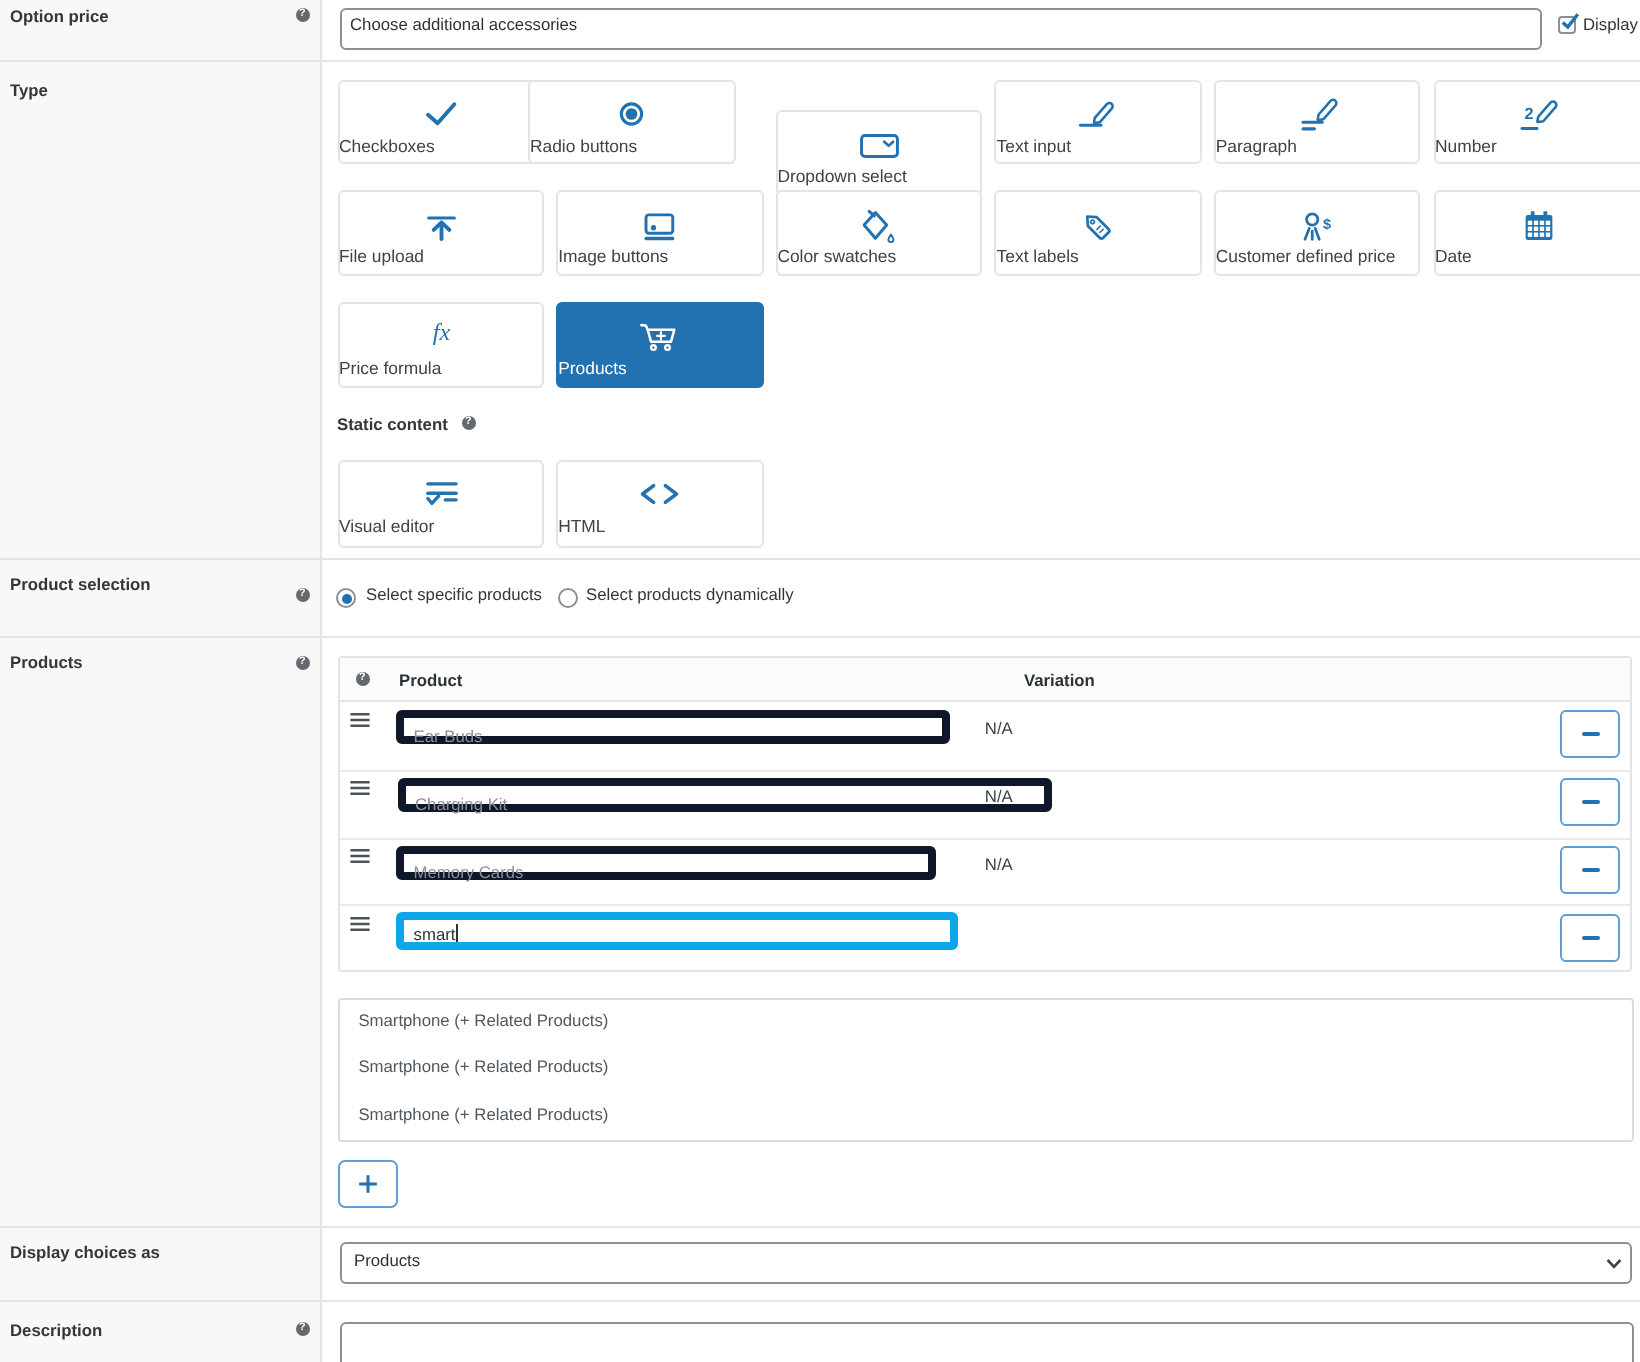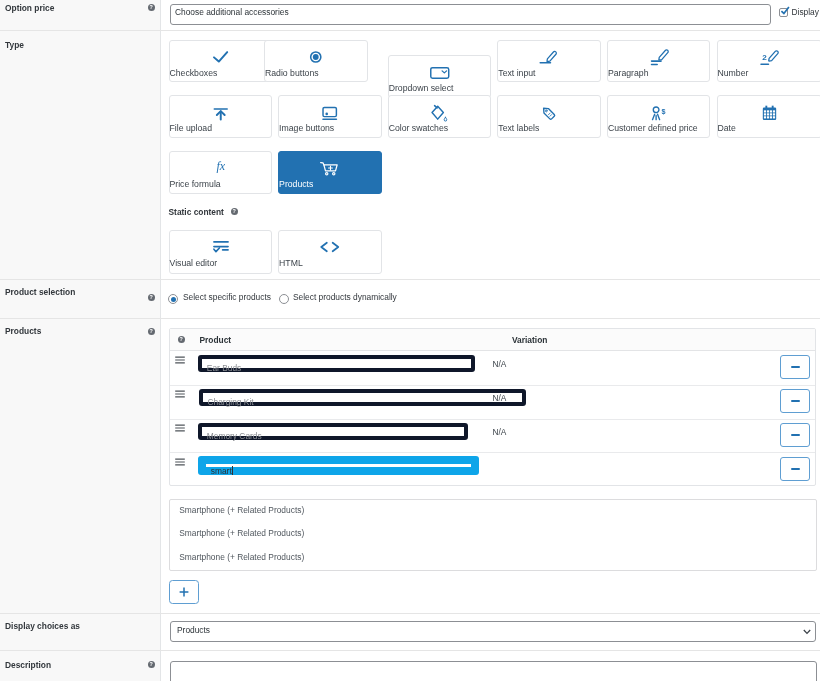--- a/index.html
+++ b/index.html
@@ -210,21 +210,21 @@
     <path d="M0.2,1.1 h9.6 M0.2,4 h9.6 M0.2,6.9 h9.6" stroke="#4f545a" stroke-width="1.2"></path>
   </svg>
 <div class="rowinp" style="left:198.3px;top:422.8px;width:270px;height:17px;">Memory Cards</div>
 <div class="txt" style="left:492.4px;top:427.8px;color:#3c434a;">N/A</div>
 <div class="mbtn" style="left:780.3px;top:423.0px;"></div>
 <div style="left:790.6px;top:434.1px;width:9.6px;height:1.9px;background:#2271b1;border-radius:1px;"></div>
 <div style="left:170.4px;top:452.4px;width:645.1px;height:1px;background:#e9eaec;"></div>
 <svg style="position:absolute;left:175px;top:458.09999999999997px;width:10px;height:8px;" viewBox="0 0 10 8">
     <path d="M0.2,1.1 h9.6 M0.2,4 h9.6 M0.2,6.9 h9.6" stroke="#4f545a" stroke-width="1.2"></path>
   </svg>
-<div class="rowinp" style="left:198.3px;top:455.59999999999997px;width:280.3px;height:19px;border:8px solid #0ea5e9;color:#2c3338;line-height:15px;">smart<span style="position:relative;display:inline-block;width:1px;height:9px;background:#2c3338;vertical-align:-1.5px;"></span></div>
+<div class="rowinp" style="left:198.3px;top:455.59999999999997px;width:280.3px;height:19px;border:4px solid #0ea5e9;color:#2c3338;line-height:15px;">smart<span style="position:relative;display:inline-block;width:1px;height:9px;background:#2c3338;vertical-align:-1.5px;"></span></div>
 <div class="mbtn" style="left:780.3px;top:456.9px;"></div>
 <div style="left:790.6px;top:468.0px;width:9.6px;height:1.9px;background:#2271b1;border-radius:1px;"></div>
 <div style="left:169px;top:499px;width:647.5px;height:71.5px;border:1px solid #dcdcde;border-radius:2px;background:#fff;"></div>
 <div class="txt" style="left:179.2px;top:505.6px;color:#50575e;">Smartphone (+ Related Products)</div>
 <div class="txt" style="left:179.2px;top:529.4px;color:#50575e;">Smartphone (+ Related Products)</div>
 <div class="txt" style="left:179.2px;top:553.3px;color:#50575e;">Smartphone (+ Related Products)</div>
 <div class="mbtn" style="left:168.5px;top:580px;width:30.5px;border-radius:3.5px;"></div>
 <svg style="position:absolute;left:178.7px;top:587px;width:10px;height:10px;" viewBox="0 0 10 10">
     <path d="M5,0.6 V9.4 M0.6,5 H9.4" stroke="#2271b1" stroke-width="1.5"></path>
   </svg>

